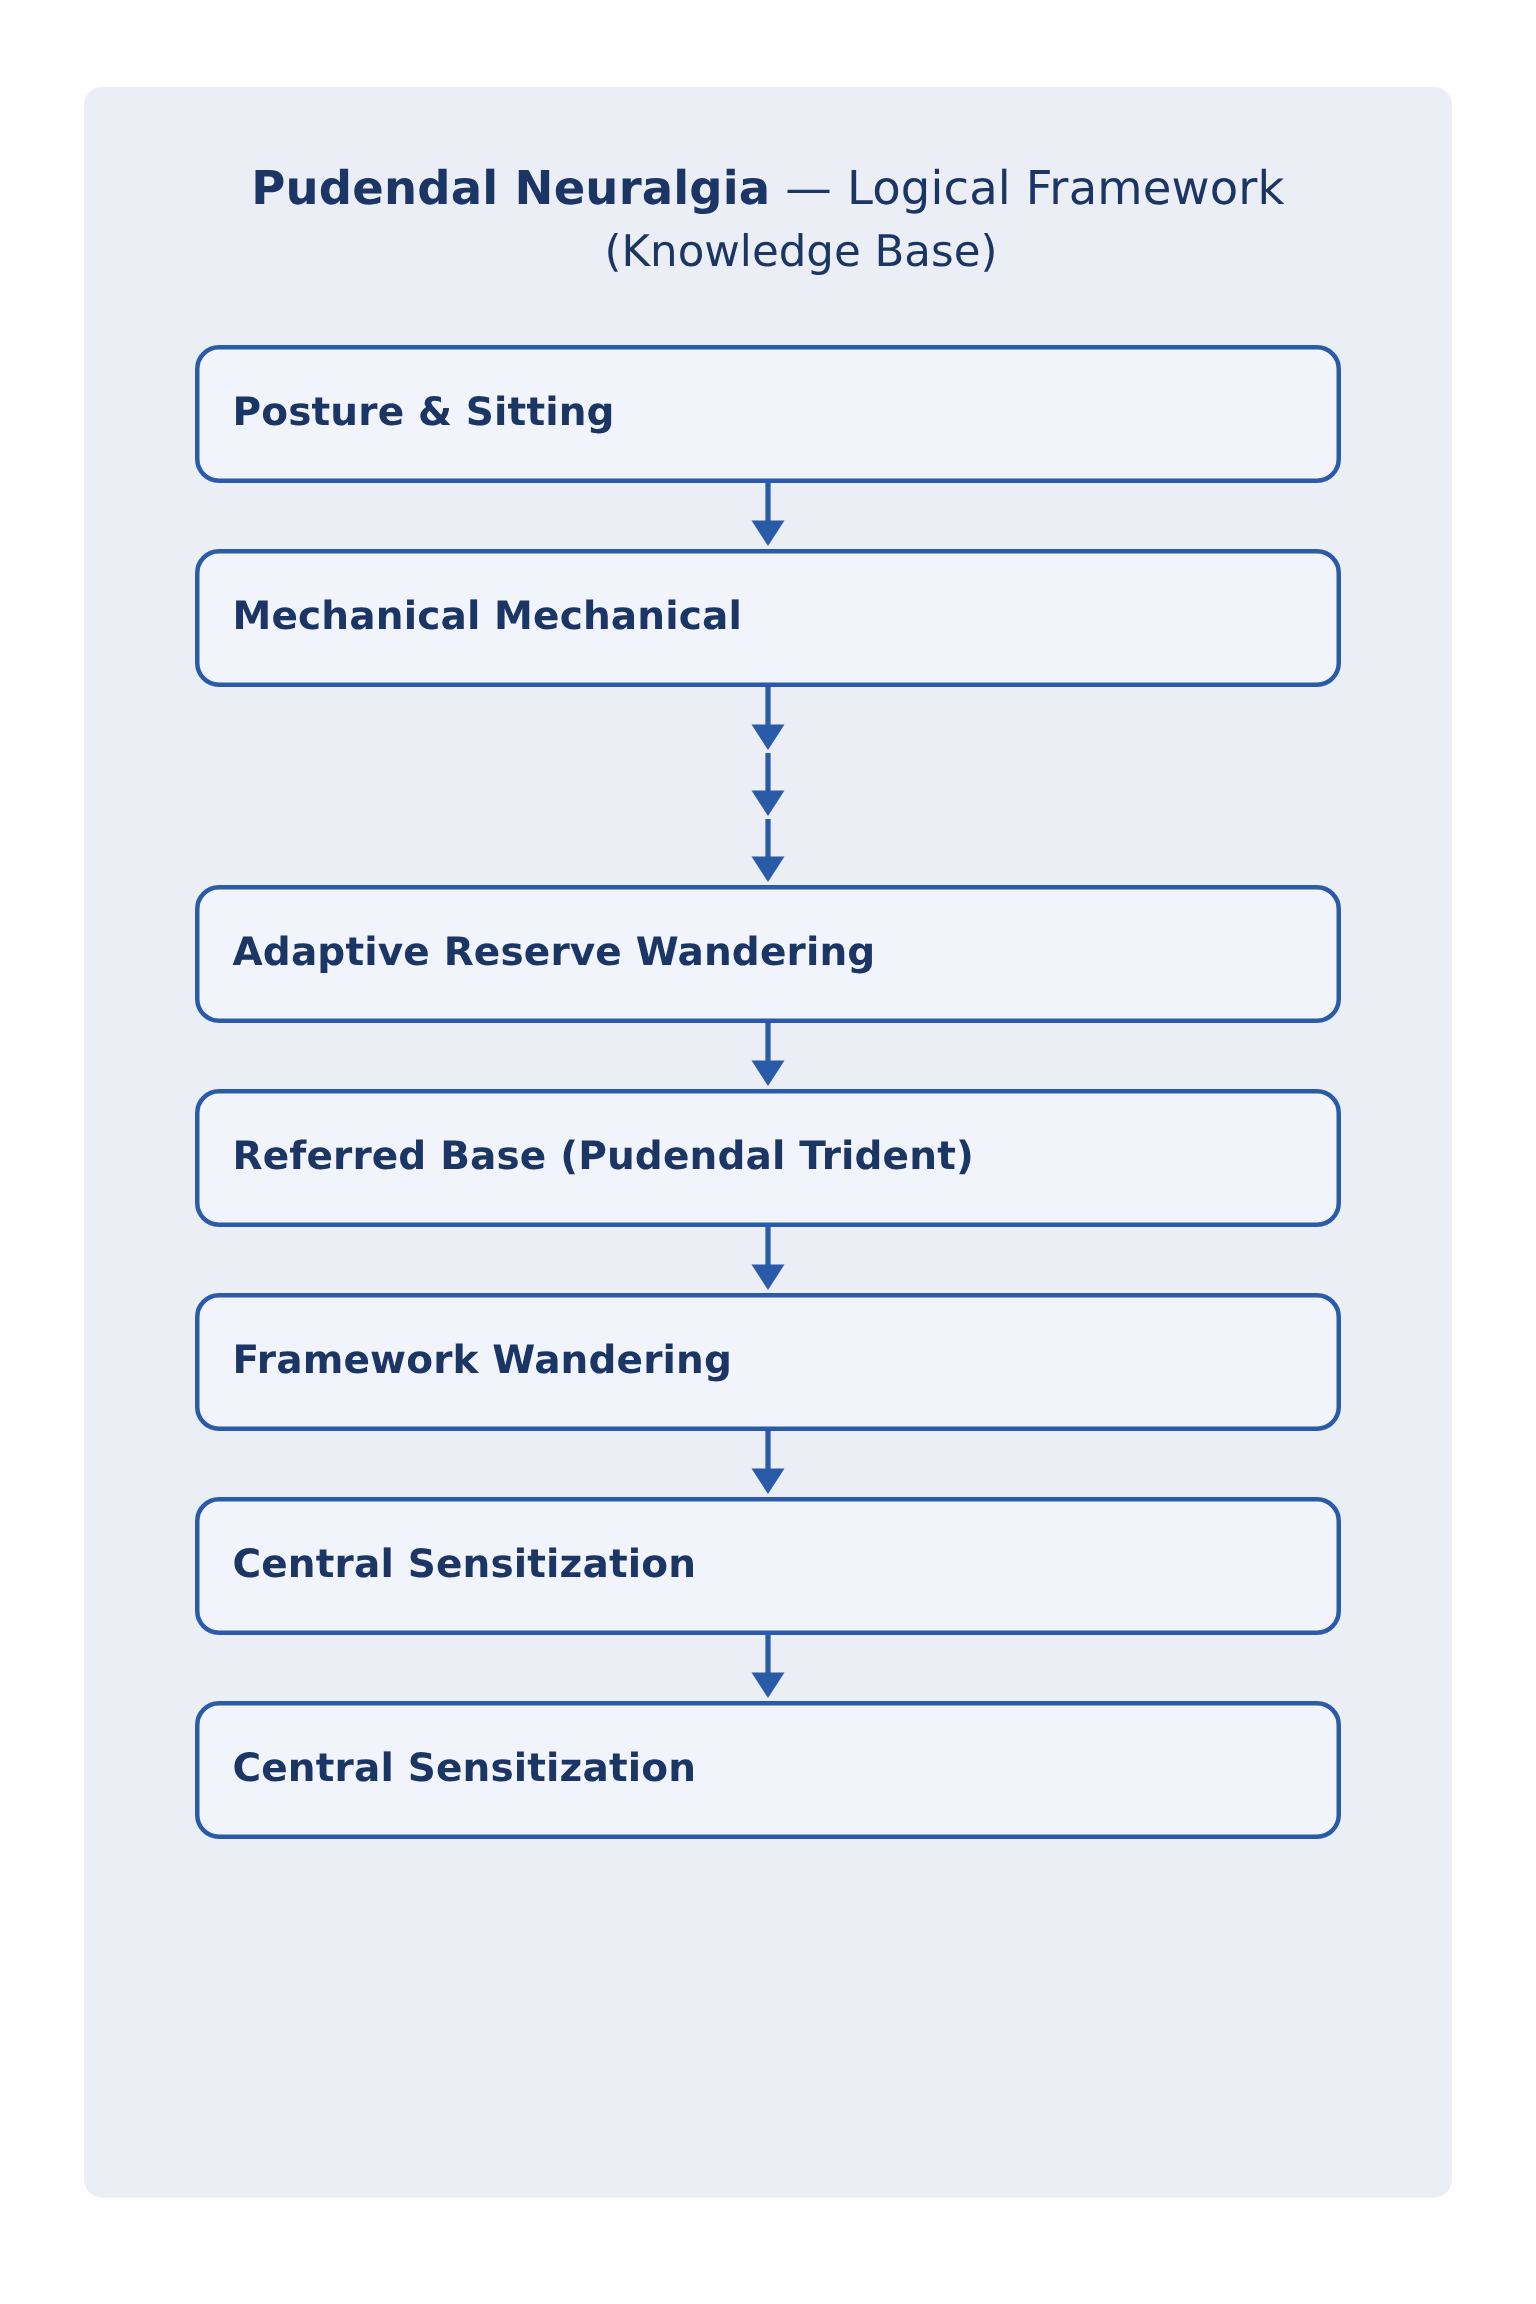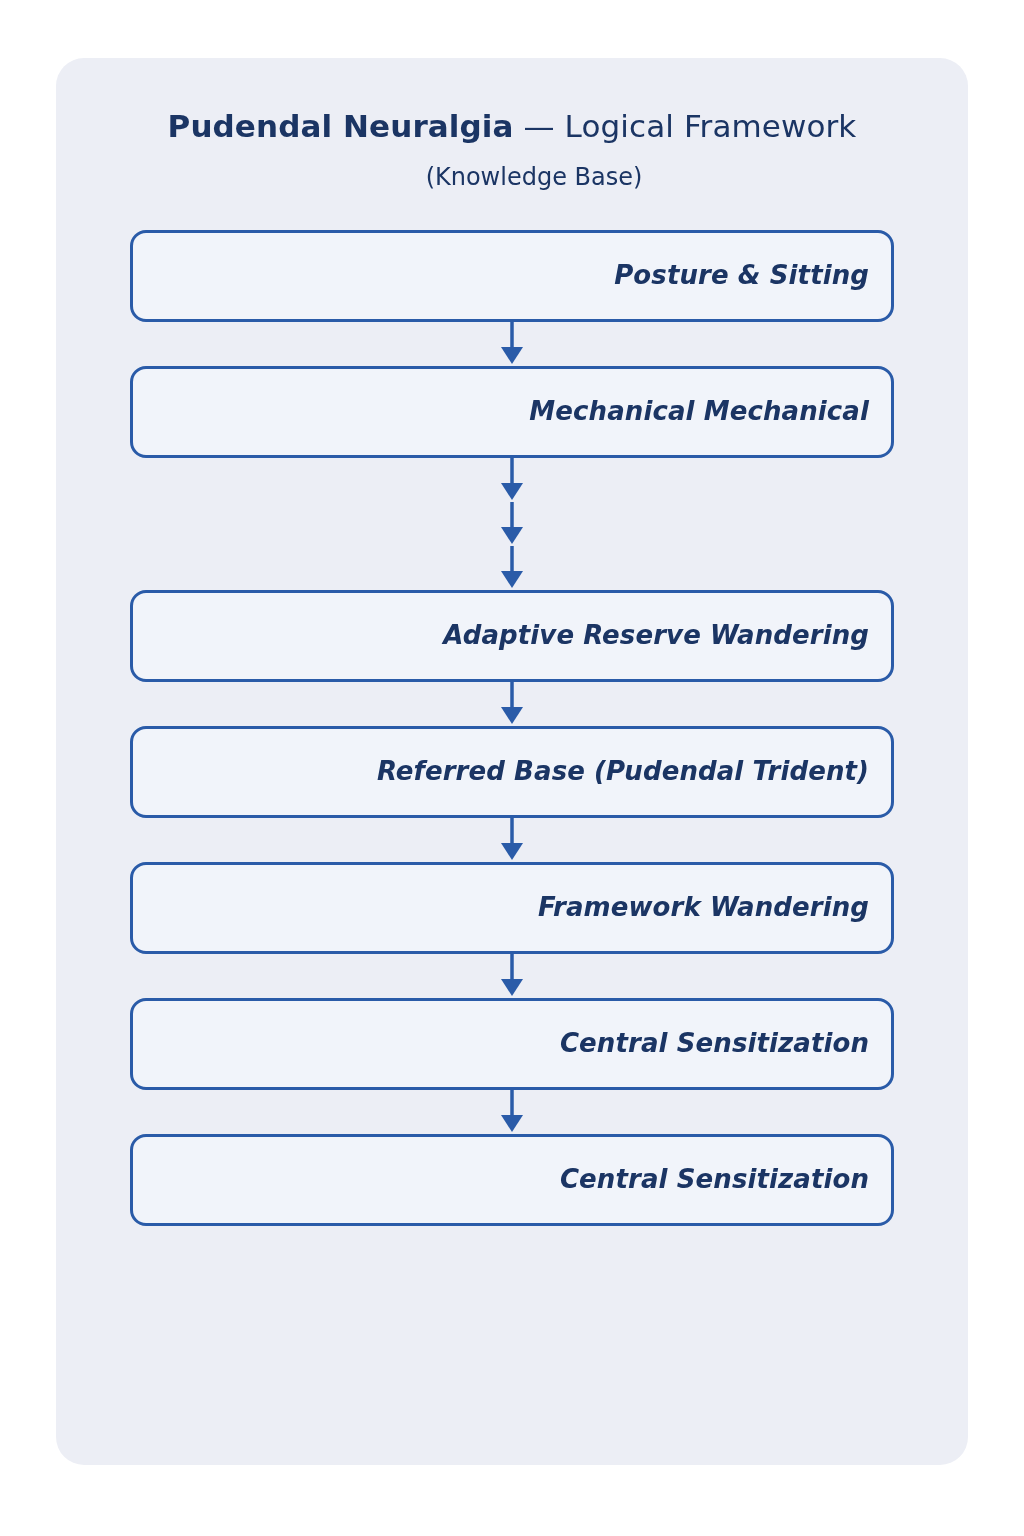--- a/index.html
+++ b/index.html
@@ -14,21 +14,21 @@
     overflow: hidden;
   }
 
   #diagram-card {
     position: absolute;
     left: 56px;
     top: 58px;
     width: 912px;
     height: 1407px;
     background: #eceef5;
-    border-radius: 28px;
+    border-radius: 12px;
     box-sizing: border-box;
     padding: 0;
   }
 
   #title-block {
     position: absolute;
     left: 0;
     top: 48px;
     width: 100%;
     text-align: center;
@@ -38,23 +38,23 @@
   .title-line-1 {
     font-size: 31px;
     font-weight: 400;
     letter-spacing: 0.1px;
     white-space: nowrap;
   }
   .title-strong {
     font-weight: 700;
   }
   .title-line-2 {
-    font-size: 24px;
+    font-size: 29px;
     font-weight: 400;
-    margin-top: 16px;
+    margin-top: 3px;
     padding-left: 44px;
   }
 
   #flow-list {
     position: absolute;
     left: 74px;
     top: 172px;
     width: 764px;
   }
 
@@ -65,24 +65,23 @@
   .flow-node {
     position: relative;
     box-sizing: border-box;
     width: 764px;
     height: 92px;
     background: #f1f4fa;
     border: 3px solid #2a5ba8;
     border-radius: 16px;
     display: flex;
     align-items: center;
-    justify-content: flex-end;
+    justify-content: flex-start;
     text-align: center;
     padding: 0 22px;
-    font-style: italic;
   }
 
   .flow-node-label {
     font-size: 26px;
     font-weight: 700;
     color: #1b3564;
     letter-spacing: 0.1px;
     line-height: 1.15;
   }
 

